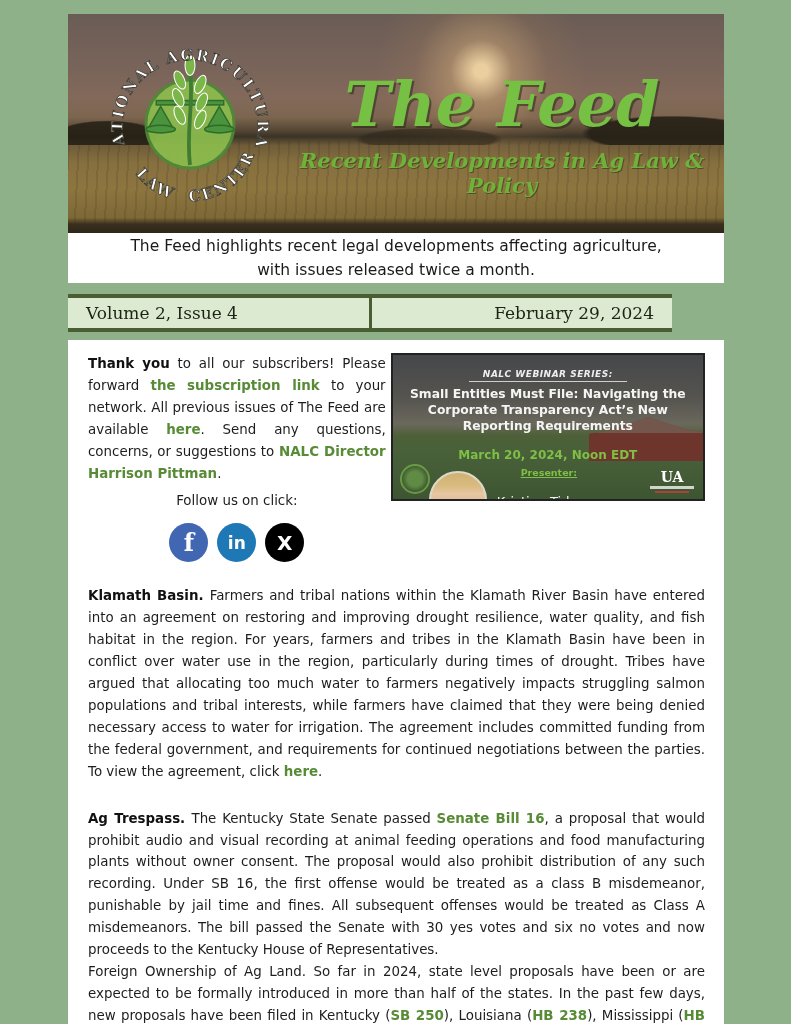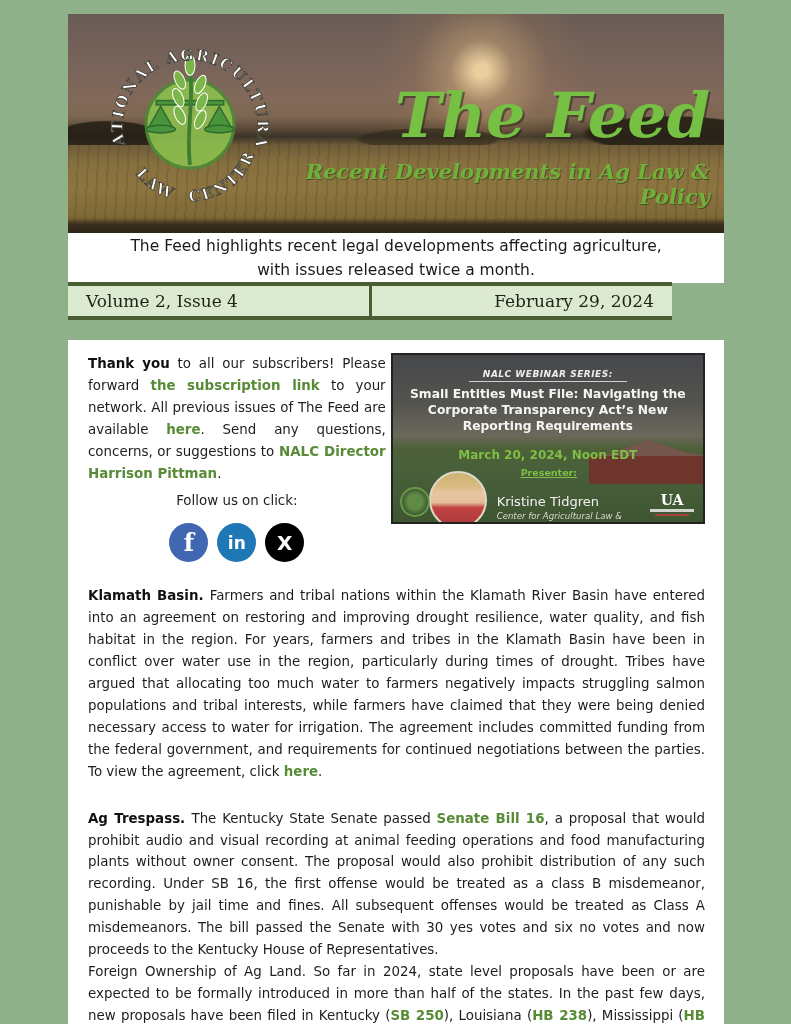--- a/index.html
+++ b/index.html
@@ -19,33 +19,33 @@
       radial-gradient(circle at 63% 26%, rgba(246,218,166,.9) 0 1.5%, rgba(214,174,120,.45) 7%, rgba(170,130,88,.18) 15%, rgba(0,0,0,0) 24%),
       linear-gradient(180deg,#6a5c55 0%,#77635a 22%,#82695a 38%,#7d6650 47%,#564735 53%,#3a3326 56%,#6f5c39 60%,#86703f 68%,#8d753f 80%,#7d6836 93%,#3a2f1f 96%,#2e2618 100%);}
   .header-photo .furrows{position:absolute;left:0;top:58%;width:100%;height:38%;
       background:repeating-linear-gradient(93deg, rgba(50,38,20,.14) 0 2px, rgba(0,0,0,0) 2px 10px);}
   .header-photo .treeline{position:absolute;left:0;top:46%;width:100%;height:14%;
       background:
         radial-gradient(ellipse 90px 26px at 6% 70%, rgba(35,30,20,.85) 0 55%, rgba(0,0,0,0) 60%),
         radial-gradient(ellipse 150px 30px at 92% 62%, rgba(38,32,22,.9) 0 55%, rgba(0,0,0,0) 60%),
         radial-gradient(ellipse 120px 18px at 55% 80%, rgba(45,38,26,.6) 0 55%, rgba(0,0,0,0) 62%);}
   .logo{position:absolute;left:34px;top:22px;width:176px;height:176px;}
-  .masthead{position:absolute;left:226px;top:60px;width:416px;text-align:right;margin-top:11px;}
+  .masthead{position:absolute;left:226px;top:60px;width:416px;text-align:center;}
   .mast-title{font-family:"DejaVu Serif",serif;font-style:italic;font-weight:bold;font-size:62px;
       line-height:1;color:var(--mast_green);text-shadow:2px 2px 0 rgba(40,38,26,.55);}
   .mast-sub{font-family:"DejaVu Serif",serif;font-style:italic;font-weight:bold;font-size:21px;
       margin-top:12px;color:#6fb23a;text-shadow:1px 1px 0 rgba(40,38,26,.5);}
 
   
   .tagline{position:absolute;left:68px;top:233px;width:656px;height:50px;background:#fff;
       display:flex;flex-direction:column;align-items:center;justify-content:center;
       font-size:15.5px;line-height:1.55;color:#1a1a1a;text-align:center;}
 
   
-  .issue-bar{position:absolute;left:68px;top:282px;width:604px;height:38px;background:var(--bar_fill);
+  .issue-bar{position:absolute;left:68px;top:294px;width:604px;height:38px;background:var(--bar_fill);
       border-top:4px solid var(--bar_border);border-bottom:4px solid var(--bar_border);display:flex;
       font-family:"DejaVu Serif",serif;font-size:17px;color:#1e2415;}
   .issue-cell{flex:1;display:flex;align-items:center;padding:0 18px;}
   .issue-cell.right{justify-content:flex-end;border-left:3px solid var(--bar_border);}
 
   
   .main{position:absolute;left:68px;top:340px;width:656px;height:684px;background:#fff;
       padding:13px 19px 0 20px;overflow:hidden;}
   .top-row{display:flex;gap:5px;}
   .intro-col{width:304px;}
@@ -54,21 +54,21 @@
   .sg-l{font-weight:bold;color:var(--link_green);cursor:pointer;}
   .social-heading{text-align:center;margin-top:9px;font-size:13.4px;}
   .social-icons{display:flex;justify-content:center;gap:9px;margin-top:15px;}
   .sicon{width:39px;height:39px;border-radius:50%;display:flex;align-items:center;justify-content:center;
       color:#fff;cursor:pointer;}
   .sicon.fb{background:var(--facebook_blue);font-family:"DejaVu Serif",serif;font-weight:bold;font-size:24px;}
   .sicon.li{background:var(--linkedin_blue);font-weight:bold;font-size:17px;}
   .sicon.xx{background:var(--x_black);font-weight:bold;font-size:20px;}
 
   
-  .webinar{width:321px;height:171px;border:2px solid #222;position:relative;overflow:hidden;cursor:pointer;
+  .webinar{width:321px;height:148px;border:2px solid #222;position:relative;overflow:hidden;cursor:pointer;
       background:
         linear-gradient(180deg,#45474a 0%,#55544f 30%,#6b685c 48%,#4d6038 56%,#48603a 70%,#3e5531 100%);}
   .wb-barn{position:absolute;right:-4px;bottom:38px;width:118px;height:44px;background:#6e352c;
       clip-path:polygon(0 38%,18% 30%,50% 0,82% 28%,100% 36%,100% 100%,0 100%);}
   .wb-barn::after{content:"";position:absolute;left:0;top:0;width:100%;height:16px;background:rgba(120,115,105,.55);
       clip-path:polygon(0 80%,18% 62%,50% 0,82% 58%,100% 76%,100% 100%,0 100%);}
   .wb-inner{position:relative;z-index:2;padding-top:7px;text-align:center;}
   .wb-series{display:inline-block;color:#eee;font-style:italic;font-weight:bold;font-size:9px;
       letter-spacing:.5px;border-bottom:1px solid #cfcfcf;padding:0 14px 2px;}
   .wb-title{color:#f5f5f5;font-weight:bold;font-size:12.3px;line-height:1.32;margin:4px 10px 0;}

